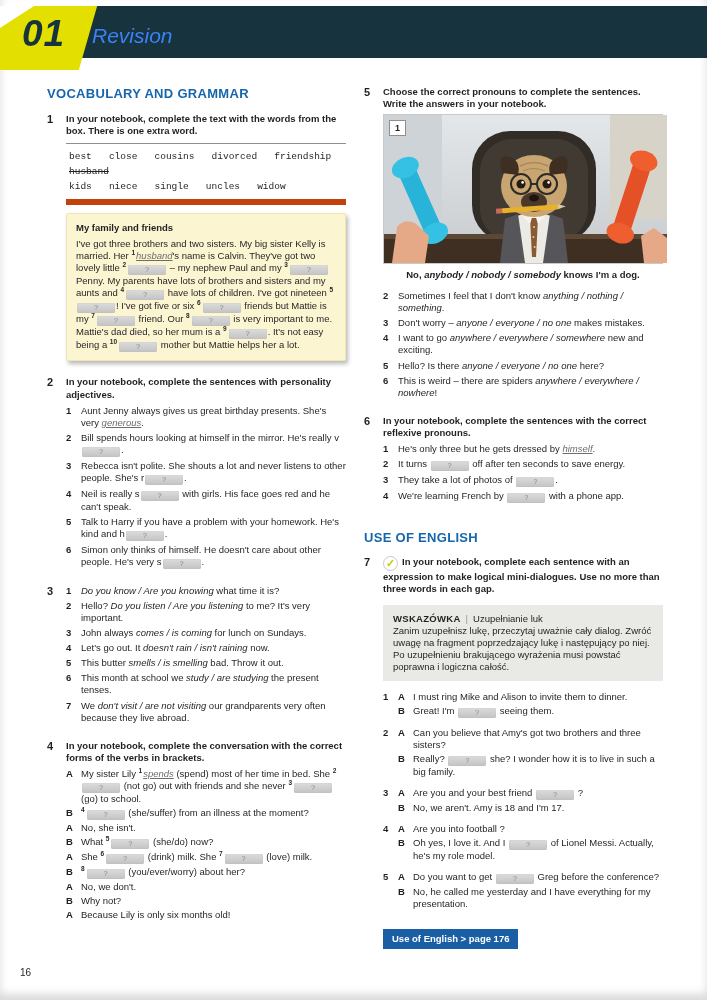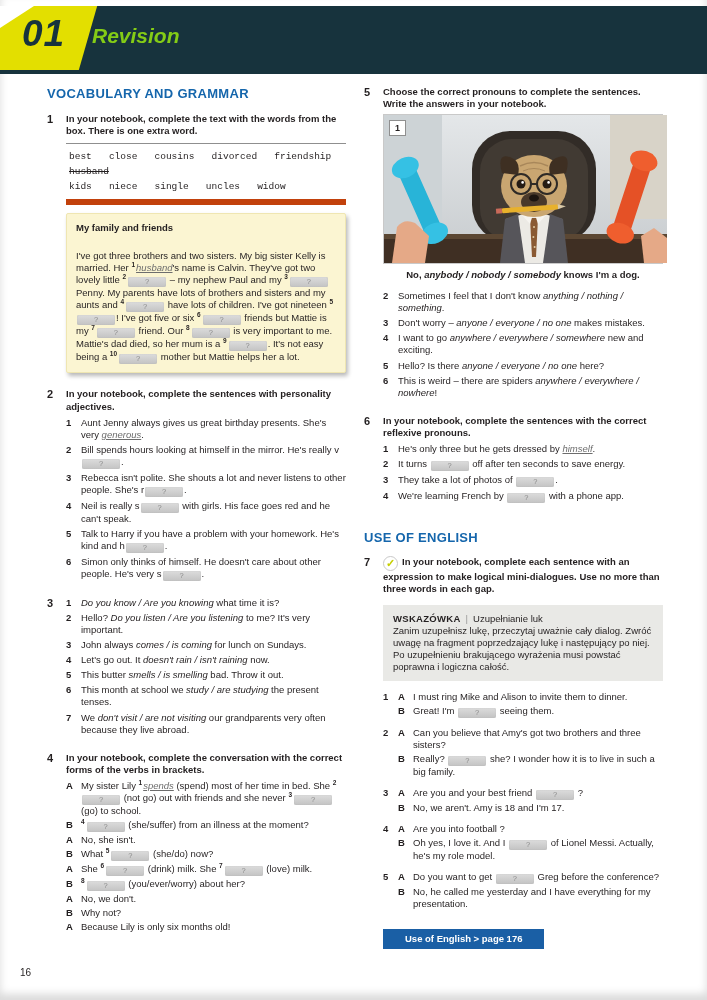--- a/index.html
+++ b/index.html
@@ -1,41 +1,41 @@
 <!DOCTYPE html>
 <html><head>
 <meta charset="utf-8">
 <style>
   html,body{margin:0;padding:0;}
   body{width:707px;background:#f2f2f2;font-family:"Liberation Sans",sans-serif;}
   .page{position:relative;width:707px;height:1000px;background:#ffffff;overflow:hidden;color:#231f20;
         box-shadow:inset 0 -6px 8px rgba(0,0,0,.15);}
   
-  .header{position:absolute;top:6px;left:0;width:707px;height:68px;background:#17333d;}
+  .header{position:absolute;top:6px;left:0;width:707px;height:52px;background:#17333d;}
   .unit-badge{position:absolute;left:-16px;top:0;width:104px;height:64px;background:#e3df00;
               transform:skewX(-16deg);}
   .unit-num{position:absolute;left:22px;top:7px;font-size:37px;font-weight:bold;font-style:italic;
             color:#17333d;letter-spacing:1px;}
   .corner-cut{position:absolute;left:0;top:0;width:0;height:0;border-left:34px solid #ffffff;border-bottom:22px solid transparent;}
-  .unit-title{position:absolute;left:92px;top:18px;font-size:21px;font-weight:bold;font-style:italic;color:#84cc16;}
+  .unit-title{position:absolute;left:92px;top:18px;font-size:21px;font-weight:normal;font-style:italic;color:#3b82f6;}
   
   .content{position:absolute;top:86px;left:47px;width:616px;display:flex;gap:18px;}
   .col{width:299px;flex:none;font-size:9.5px;line-height:1.27;}
   .section-title{color:#1566ac;font-weight:bold;font-size:13px;letter-spacing:.3px;margin:0 0 10px;}
   .exercise{display:flex;gap:7px;margin-bottom:13px;}
   .ex-num{font-weight:bold;font-size:11px;width:12px;flex:none;}
   .ex-body{flex:1;min-width:0;}
   .instr{font-weight:bold;margin-bottom:4px;}
   
   .wordbox{border-top:1px solid #8f8f8f;border-bottom:6px solid #c2410c;padding:5px 3px;margin:6px 0 8px;
            white-space:pre-wrap;line-height:1.6;font-family:Liberation Mono, monospace;}
   
   .familybox{background:#fbf5d2;border:1px solid #efe6b2;box-shadow:2px 3px 4px rgba(0,0,0,.28);
              padding:8px 9px;margin:4px 0 2px;border-radius:2px;}
-  .fb-title{font-weight:bold;margin-bottom:16px;}
+  .fb-title{font-weight:bold;margin-bottom:4px;}
   
   .item{display:flex;gap:6px;margin-bottom:3px;}
   .it-num{font-weight:bold;width:9px;flex:none;}
   .it-text{flex:1;min-width:0;}
   .dlg-line{display:flex;gap:6px;margin-bottom:2px;}
   .sp{font-weight:bold;width:9px;flex:none;}
   .dlg-item{display:flex;gap:6px;margin-bottom:7px;}
   .dlg-lines{flex:1;min-width:0;}
   
   .i{font-style:italic;margin-top:36px;}
@@ -51,21 +51,21 @@
              font-size:9px;font-weight:bold;text-align:center;line-height:14px;color:#231f20;}
   .caption{font-weight:bold;text-align:center;margin:3px 0 9px;}
   
   .check-icon{display:inline-block;width:13px;height:13px;border:1.5px solid #c9c9c9;border-radius:50%;
               color:#c6cf00;font-weight:bold;font-size:11px;line-height:12px;text-align:center;margin-right:4px;
               vertical-align:-2px;}
   .tipbox{background:#e9e9e6;padding:8px 10px;margin:9px 0 10px;}
   .tip-head{}
   .tip-title{font-weight:bold;letter-spacing:.3px;}
   .tip-sep{color:#9a9a9a;margin:0 5px;}
-  .footer-banner{display:inline-block;background:#1a5fa5;color:#fff;font-weight:bold;padding:4px 22px;
+  .footer-banner{display:inline-block;background:#1a5fa5;color:#fff;font-weight:bold;padding:4px 9px;
                  margin-top:10px;font-size:9.5px;}
   .page-num{position:absolute;left:20px;bottom:22px;font-size:10px;color:#231f20;}
 </style>
 </head>
 <body>
 
 <div class="page">
 
   <div class="header">
     <div class="unit-badge"></div>

